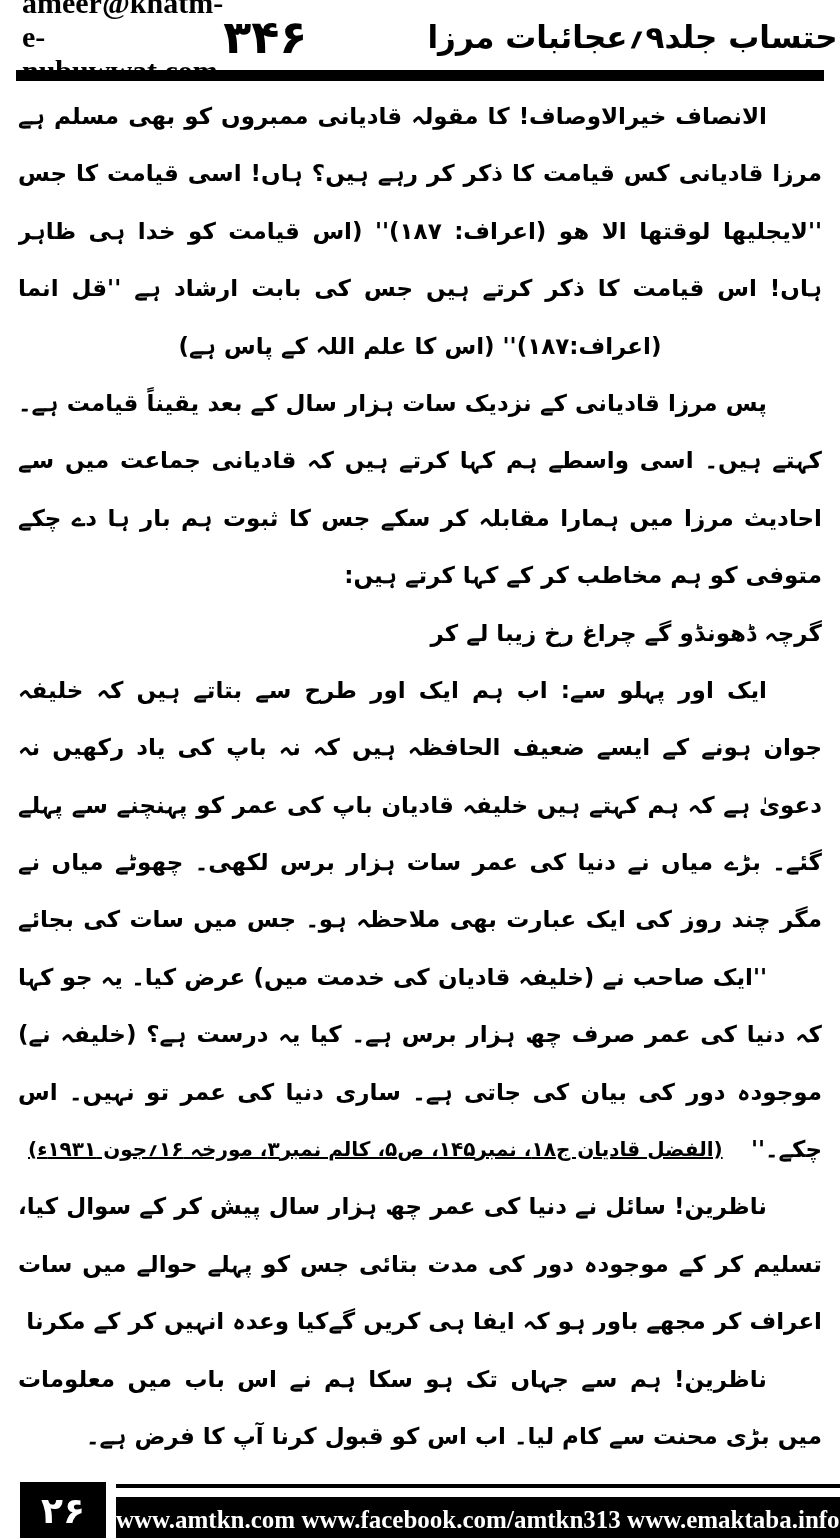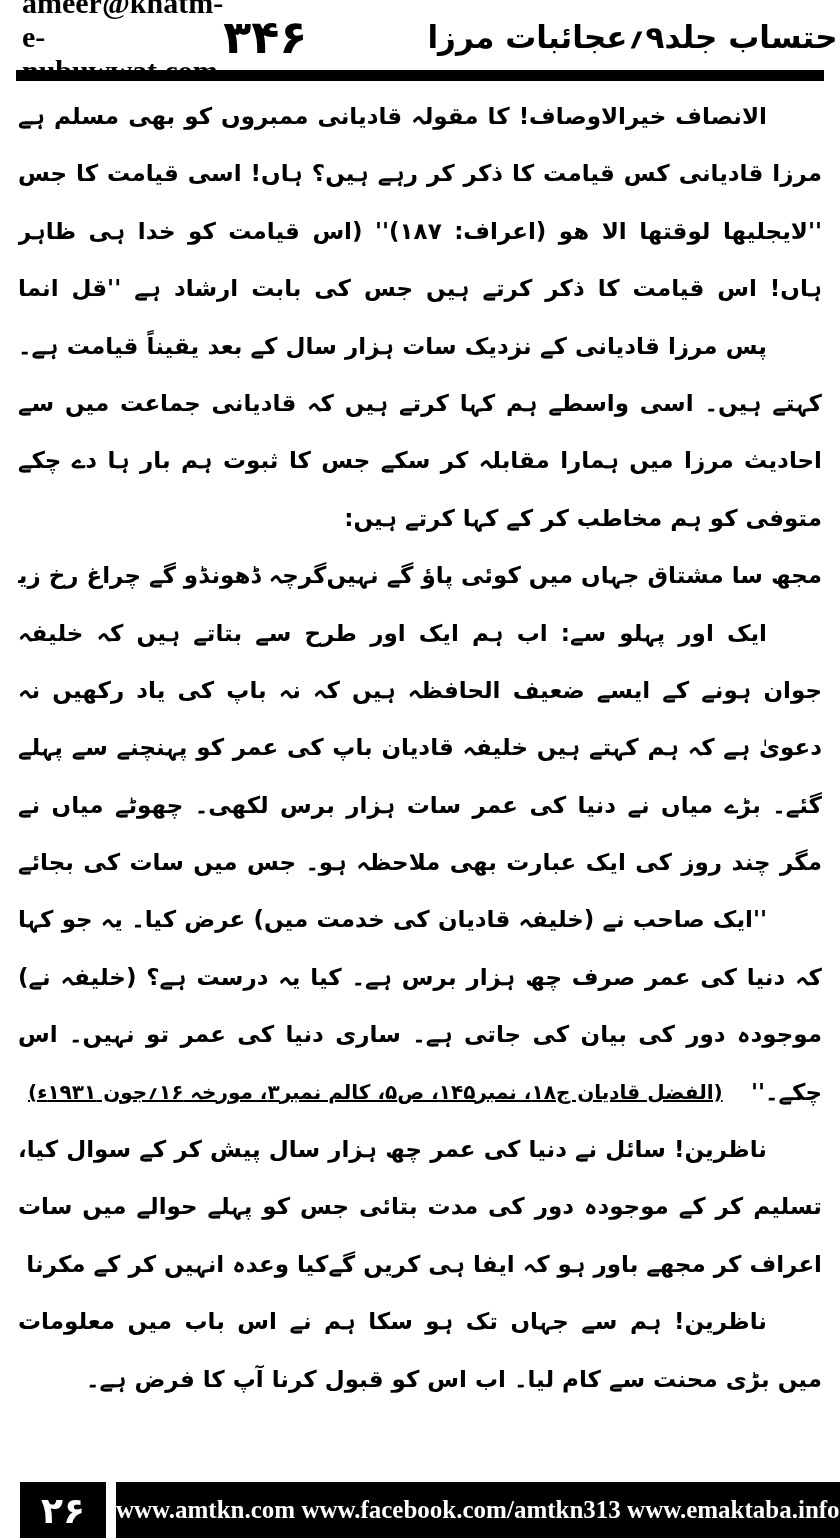--- a/index.html
+++ b/index.html
@@ -23,21 +23,21 @@
   .ln.right{text-align:right;margin-left:42px;}
   .ln.center{text-align:center;}
   .ln.verse{display:flex;justify-content:space-between;white-space:nowrap;}
   .ln.ref{display:flex;justify-content:space-between;align-items:center;white-space:nowrap;padding-left:10px;}
   .refcite{font-size:20px;text-decoration:underline;}
 
   
   .ftr{position:absolute;left:20px;right:4px;bottom:2px;height:56px;display:flex;direction:ltr;}
   .ftr-num{width:86px;background:#000;color:#fff;font-size:36px;font-weight:bold;
            display:flex;align-items:center;justify-content:center;flex:0 0 auto;}
-  .ftr-right{flex:1 1 auto;margin-left:10px;display:flex;}
+  .ftr-right{flex:1 1 auto;margin-left:10px;display:flex;flex-direction:column;}
   .ftr-lines{height:17px;display:flex;flex-direction:column;justify-content:space-between;padding-top:2px;}
   .ftr-lines i{display:block;height:4px;background:#000;}
   .ftr-bar{flex:1 1 auto;background:#000;color:#fff;display:flex;align-items:center;justify-content:center;
            font-family:"Liberation Serif",serif;font-weight:bold;font-size:25px;white-space:nowrap;}
 </style>
 </head>
 <body>
 
 <div class="page">
 
@@ -47,26 +47,26 @@
     <span class="hdr-title">احتساب جلد۹؍عجائبات مرزا</span>
   </header>
 
   <div class="rule"></div>
 
   <main class="bodytxt" id="bodyLines" dir="rtl">
       <div class="ln indent">الانصاف خیرالاوصاف! کا مقولہ قادیانی ممبروں کو بھی مسلم ہے تو وہ بتائیں کہ</div>
       <div class="ln just">مرزا قادیانی کس قیامت کا ذکر کر رہے ہیں؟ ہاں! اسی قیامت کا جس کی بابت ارشاد ہے</div>
       <div class="ln just">''لایجلیها لوقتها الا هو (اعراف: ۱۸۷)'' (اس قیامت کو خدا ہی ظاہر کرے گا)</div>
       <div class="ln just">ہاں! اس قیامت کا ذکر کرتے ہیں جس کی بابت ارشاد ہے ''قل انما علمها عندالله</div>
+      <div class="ln center">(اعراف:۱۸۷)'' (اس کا علم اللہ کے پاس ہے)</div>
       <div class="ln indent">پس مرزا قادیانی کے نزدیک سات ہزار سال کے بعد یقیناً قیامت ہے۔ جس کو فنا</div>
       <div class="ln just">کہتے ہیں۔ اسی واسطے ہم کہا کرتے ہیں کہ قادیانی جماعت میں سے کوئی بھی ایسا نہیں جو</div>
       <div class="ln just">احادیث مرزا میں ہمارا مقابلہ کر سکے جس کا ثبوت ہم بار ہا دے چکے ہیں۔ اس لئے مرزا</div>
       <div class="ln right">متوفی کو ہم مخاطب کر کے کہا کرتے ہیں:</div>
       <div class="ln verse">
-        <span>مجھ سا مشتاق جہاں میں کوئی پاؤ گے نہیں</span>
         <span>گرچہ ڈھونڈو گے چراغ رخ زیبا لے کر</span>
       </div>
       <div class="ln indent">ایک اور پہلو سے: اب ہم ایک اور طرح سے بتاتے ہیں کہ خلیفہ قادیان باوجود</div>
       <div class="ln just">جوان ہونے کے ایسے ضعیف الحافظہ ہیں کہ نہ باپ کی یاد رکھیں نہ اپنی۔ یہ ہمارا بہت وزن دار</div>
       <div class="ln just">دعویٰ ہے کہ ہم کہتے ہیں خلیفہ قادیان باپ کی عمر کو پہنچنے سے پہلے ہی نسیان میں ان سے بڑھ</div>
       <div class="ln just">گئے۔ بڑے میاں نے دنیا کی عمر سات ہزار برس لکھی۔ چھوٹے میاں نے سات ہزار تسلیم کیا۔</div>
       <div class="ln just">مگر چند روز کی ایک عبارت بھی ملاحظہ ہو۔ جس میں سات کی بجائے چھ ہزار رہ جاتے ہیں:</div>
       <div class="ln indent">''ایک صاحب نے (خلیفہ قادیان کی خدمت میں) عرض کیا۔ یہ جو کہا جاتا ہے</div>
       <div class="ln just">کہ دنیا کی عمر صرف چھ ہزار برس ہے۔ کیا یہ درست ہے؟ (خلیفہ نے) فرمایا یہ عمر تو صرف</div>
       <div class="ln just">موجودہ دور کی بیان کی جاتی ہے۔ ساری دنیا کی عمر تو نہیں۔ اس وقت تک ہزاروں آدم گزر</div>

